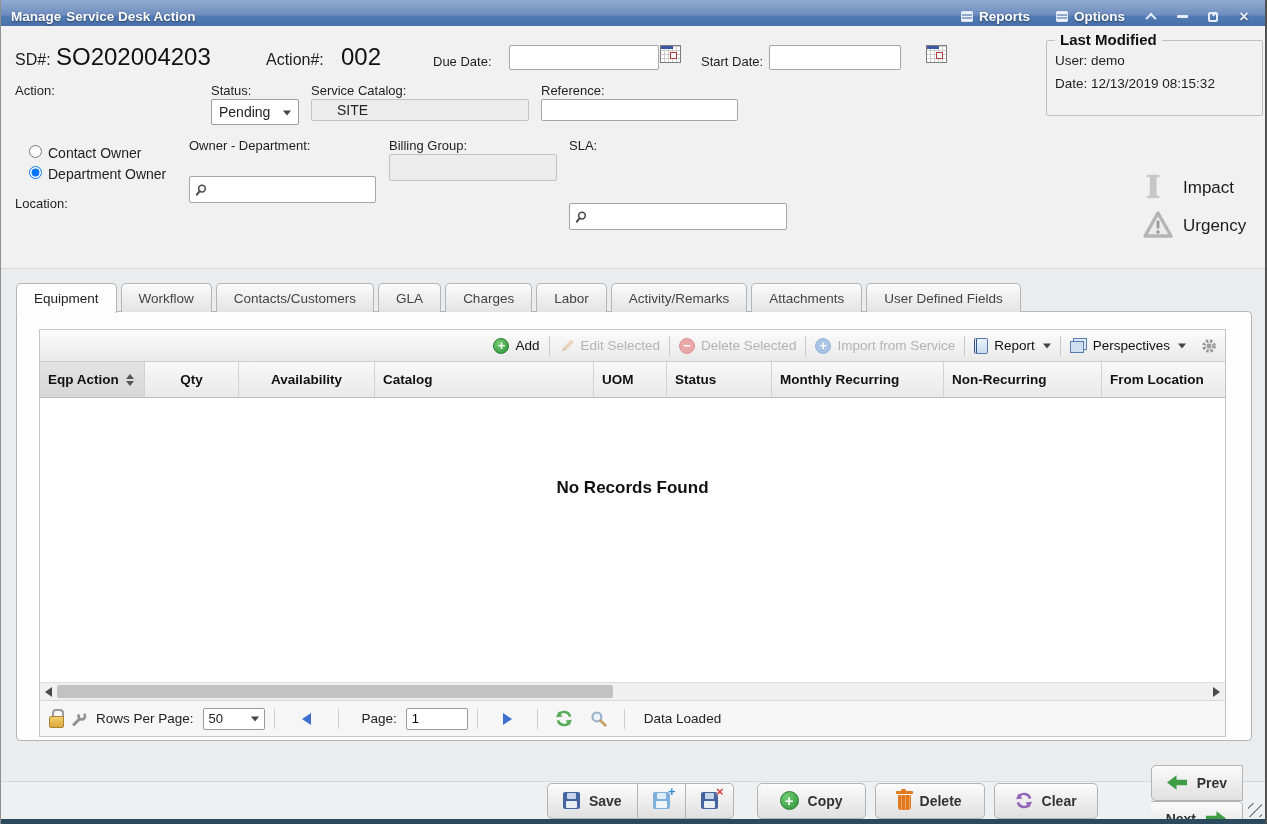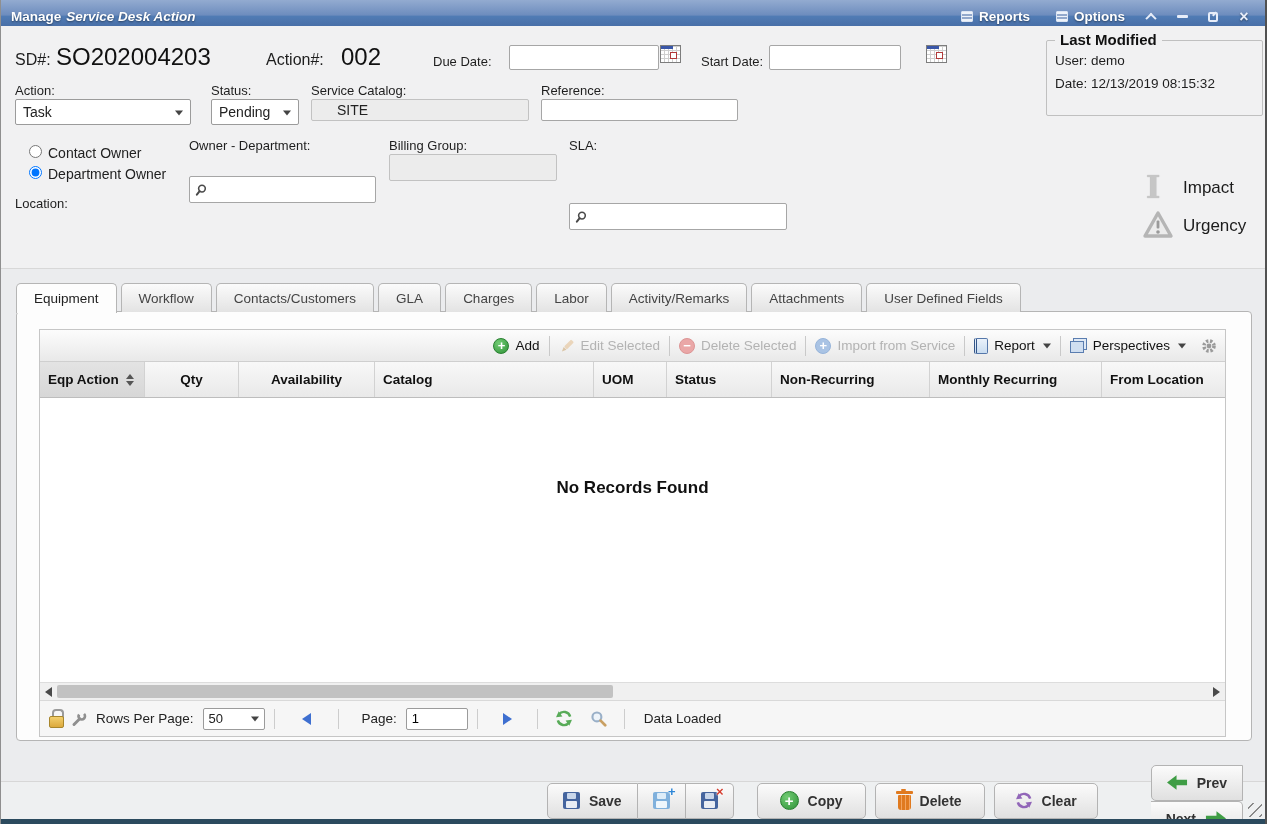--- a/index.html
+++ b/index.html
@@ -11,21 +11,21 @@
   .abs { position:absolute; }
 
   
   #titlebar {
     position:absolute; top:0; left:0; right:0; height:34px;
     background:linear-gradient(#93abd0 0%, #6e8dbe 45%, #507bb4 50%, #44679f 100%);
     border-bottom:1px solid #31568a;
     display:flex; align-items:center; padding:0 10px; color:#fff;
     font-size:13.5px; font-weight:bold; text-shadow:0 1px 2px rgba(0,0,0,.45);
   }
-  #titlebar .title-emph { font-style:italic; margin-left:5px; }
+  #titlebar .title-emph { margin-left:5px; }
   #titlebar .spacer { flex:1; }
   .tb-menu { display:flex; align-items:center; gap:6px; margin-right:26px; cursor:pointer; }
   .tbl-icon { width:12px; height:11px; border:1px solid #dbe4f2; border-radius:1px;
     background:repeating-linear-gradient(180deg,#eef3fa 0 2px,#93a9cc 2px 3.5px); }
   .win-ctrl { width:22px; height:18px; display:flex; align-items:center; justify-content:center; margin-left:9px; cursor:pointer; }
   .chev-up { width:8px; height:8px; border-left:2.5px solid #e7edf9; border-top:2.5px solid #e7edf9; transform:rotate(45deg) translate(1px,1px); }
   .minus-glyph { width:11px; height:3px; background:#e7edf9; border-radius:1px; }
   .popout-glyph { width:10px; height:10px; border:2px solid #e7edf9; border-radius:2px; position:relative; }
   .popout-glyph::after { content:""; position:absolute; top:-1px; right:-1px; width:5px; height:2px; background:#e7edf9; transform:rotate(-45deg); }
   .close-glyph { color:#e7edf9; font-size:16px; font-weight:bold; line-height:1; }
@@ -195,24 +195,20 @@
     <input class="abs txt" style="left: 768px; top: 19px; width: 132px; height: 25px;">
     <span class="abs cal-icon" style="left:900px; top:19px;"></span>
 
     <div class="abs fieldset" style="left:1045px; top:14px; width:217px; height:76px;">
       <span class="legend">Last Modified</span>
       <div class="lbl" style="margin:12px 0 0 8px; font-size:13.5px;">User: demo</div>
       <div class="lbl" style="margin:8px 0 0 8px; font-size:13.5px;">Date: 12/13/2019 08:15:32</div>
     </div>
 
     <span class="abs lbl" style="left:14px; top:57px;">Action:</span>
-    <div class="abs sel" style="left:14px; top:73px; width:176px;">
-      <span>Task</span>
-      <span class="caret"></span>
-    </div>
 
     <span class="abs lbl" style="left:210px; top:57px;">Status:</span>
     <div class="abs sel" style="left:210px; top:73px; width:88px;">
       <span>Pending</span>
       <span class="caret"></span>
     </div>
 
     <span class="abs lbl" style="left:310px; top:57px;">Service Catalog:</span>
     <input class="abs txt disabled" style="left: 310px; top: 73px; width: 218px; padding-left: 25px;" readonly="" value="SITE">
 
@@ -346,22 +342,22 @@
             <span class="sort">
                 <i class="up"></i>
                 <i class="down"></i>
               </span>
           </div>
           <div class="hcell center c1">Qty</div>
           <div class="hcell center c2">Availability</div>
           <div class="hcell c3">Catalog</div>
           <div class="hcell c4">UOM</div>
           <div class="hcell c5">Status</div>
+          <div class="hcell c7">Monthly Recurring</div>
           <div class="hcell c6">Non-Recurring</div>
-          <div class="hcell c7">Monthly Recurring</div>
           <div class="hcell c8">From Location</div>
         </div>
 
         <div id="gridbody">
           <div id="norecords">No Records Found</div>
         </div>
 
         <div id="hscroll">
           <span class="scr-arrow scr-left"></span>
           <span id="hthumb"></span>

